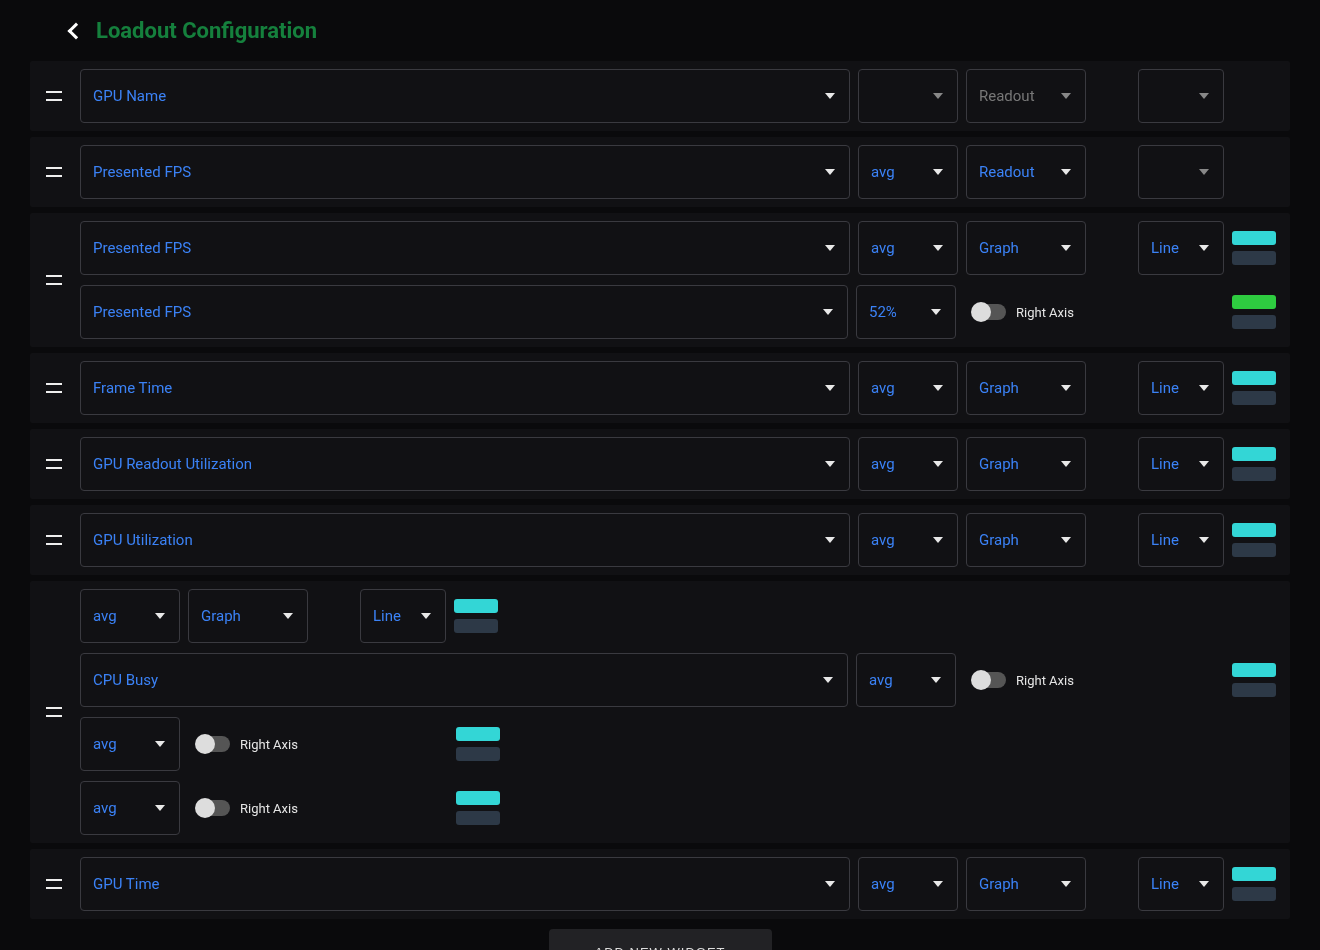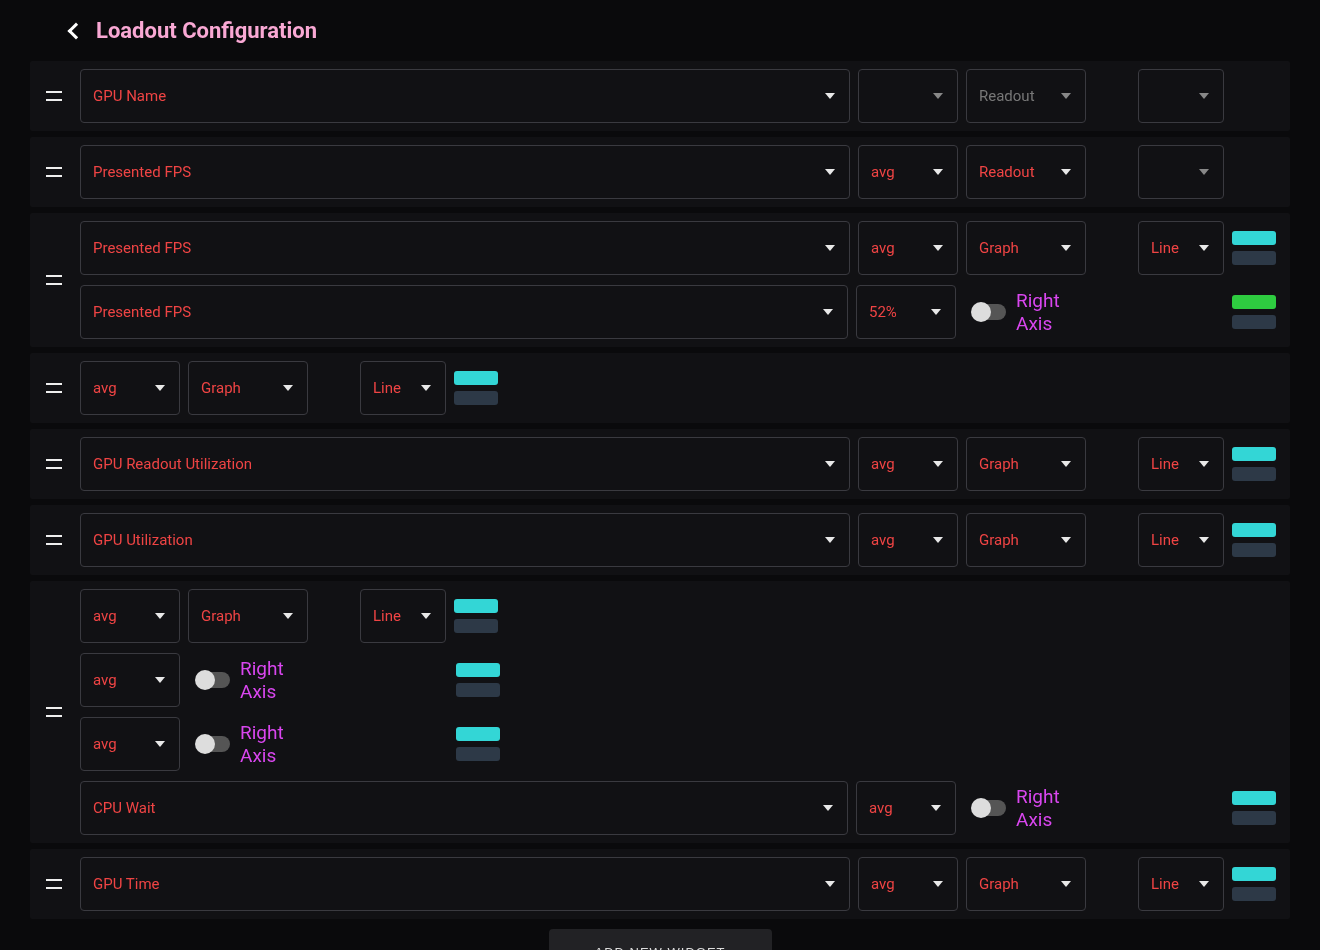--- a/index.html
+++ b/index.html
@@ -29,21 +29,21 @@
   .back-chevron {
     width: 12px; height: 12px;
     border-left: 3px solid #fff;
     border-bottom: 3px solid #fff;
     transform: rotate(45deg);
     cursor: pointer;
   }
   .title {
     font-size: 22px;
     font-weight: 700;
-    color: #f9a8d4;
+    color: #15803d;
   }
   .widget-card {
     background: #111114;
     border-radius: 2px;
     margin-bottom: 6px;
     padding: 8px 8px;
     display: flex;
     align-items: center;
     gap: 10px;
   }
@@ -84,21 +84,21 @@
   .style-cell  { flex: 0 0 130px; padding-left: 44px; }
   .swatch-cell { flex: 0 0 50px; height: 54px; display:flex; flex-direction:column; gap:6px; justify-content:center; }
   .toggle-cell { flex: 0 0 130px; display:flex; align-items:center; gap:10px; justify-content:flex-start; padding-left:4px; }
   .toggle-zone { flex: 0 0 260px; display:flex; align-items:center; justify-content:flex-start; gap:10px; padding-left:4px; }
   .select {
     width: 100%;
     height: 54px;
     border: 1px solid #3a3a40;
     border-radius: 4px;
     background: #111114;
-    color: #ef4444;
+    color: #3b82f6;
     font-size: 15px;
     padding: 0 36px 0 12px;
     position: relative;
     display: flex;
     align-items: center;
     cursor: pointer;
   }
   .select.disabled { color: #777; }
   .select.empty { color: #888; }
   .select .caret {
@@ -130,21 +130,21 @@
   .toggle::after {
     content: "";
     position: absolute;
     top: -2px;
     left: -1px;
     width: 20px;
     height: 20px;
     border-radius: 50%;
     background: #ddd;
   }
-  .toggle-label { font-size: 19px; color: #d946ef; }
+  .toggle-label { font-size: 13px; color: #e5e5e5; }
   .bottom-actions {
     display: flex;
     flex-direction: column;
     align-items: center;
     margin-top: 10px;
   }
   .add-widget-btn {
     background: #222225;
     border: none;
     color: #ddd;
@@ -295,20 +295,26 @@
             </div>
           </div>
         </div>
       </div>
       <div class="widget-card">
         <div class="drag-col">
           <div class="drag-handle"></div>
         </div>
         <div class="rows-col">
           <div class="widget-row">
+            <div class="cell metric-cell">
+              <div class="select">
+                <span>Frame Time</span>
+                <span class="caret"></span>
+              </div>
+            </div>
             <div class="cell agg-cell">
               <div class="select">
                 <span>avg</span>
                 <span class="caret"></span>
               </div>
             </div>
             <div class="cell type-cell">
               <div class="select">
                 <span>Graph</span>
                 <span class="caret"></span>
@@ -424,20 +430,26 @@
                 <span>Line</span>
                 <span class="caret"></span>
               </div>
             </div>
             <div class="swatch-cell">
               <div class="swatch" style="background: rgb(51, 214, 214);"></div>
               <div class="swatch" style="background: rgb(45, 57, 71);"></div>
             </div>
           </div>
           <div class="widget-row">
+            <div class="cell metric-cell">
+              <div class="select">
+                <span>CPU Busy</span>
+                <span class="caret"></span>
+              </div>
+            </div>
             <div class="cell agg-cell">
               <div class="select">
                 <span>avg</span>
                 <span class="caret"></span>
               </div>
             </div>
             <div class="toggle-zone">
               <div class="toggle-cell">
                 <div class="toggle"></div>
                 <span class="toggle-label">Right Axis</span>
@@ -460,26 +472,20 @@
                 <div class="toggle"></div>
                 <span class="toggle-label">Right Axis</span>
               </div>
             </div>
             <div class="swatch-cell">
               <div class="swatch" style="background: rgb(51, 214, 214);"></div>
               <div class="swatch" style="background: rgb(45, 57, 71);"></div>
             </div>
           </div>
           <div class="widget-row">
-            <div class="cell metric-cell">
-              <div class="select">
-                <span>CPU Wait</span>
-                <span class="caret"></span>
-              </div>
-            </div>
             <div class="cell agg-cell">
               <div class="select">
                 <span>avg</span>
                 <span class="caret"></span>
               </div>
             </div>
             <div class="toggle-zone">
               <div class="toggle-cell">
                 <div class="toggle"></div>
                 <span class="toggle-label">Right Axis</span>

